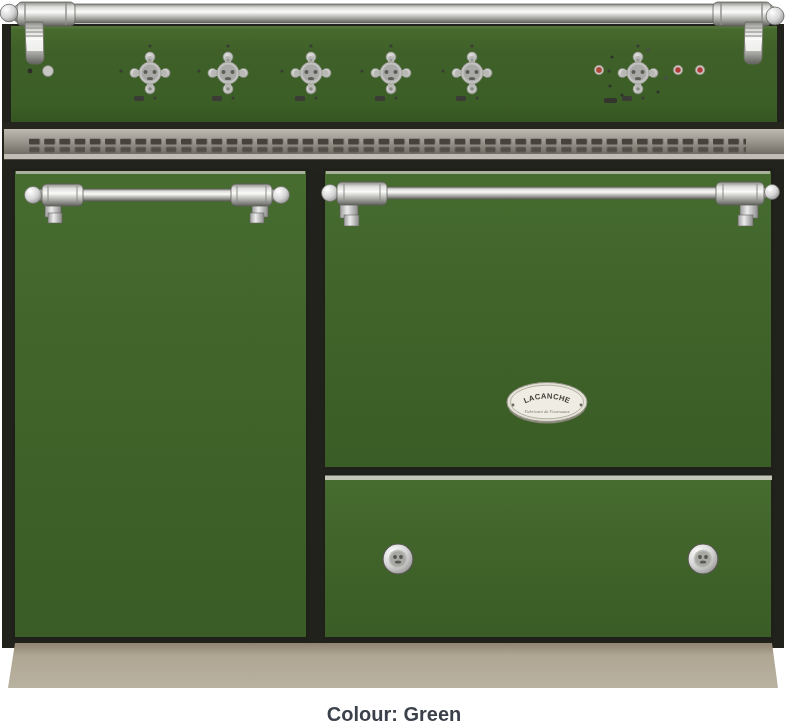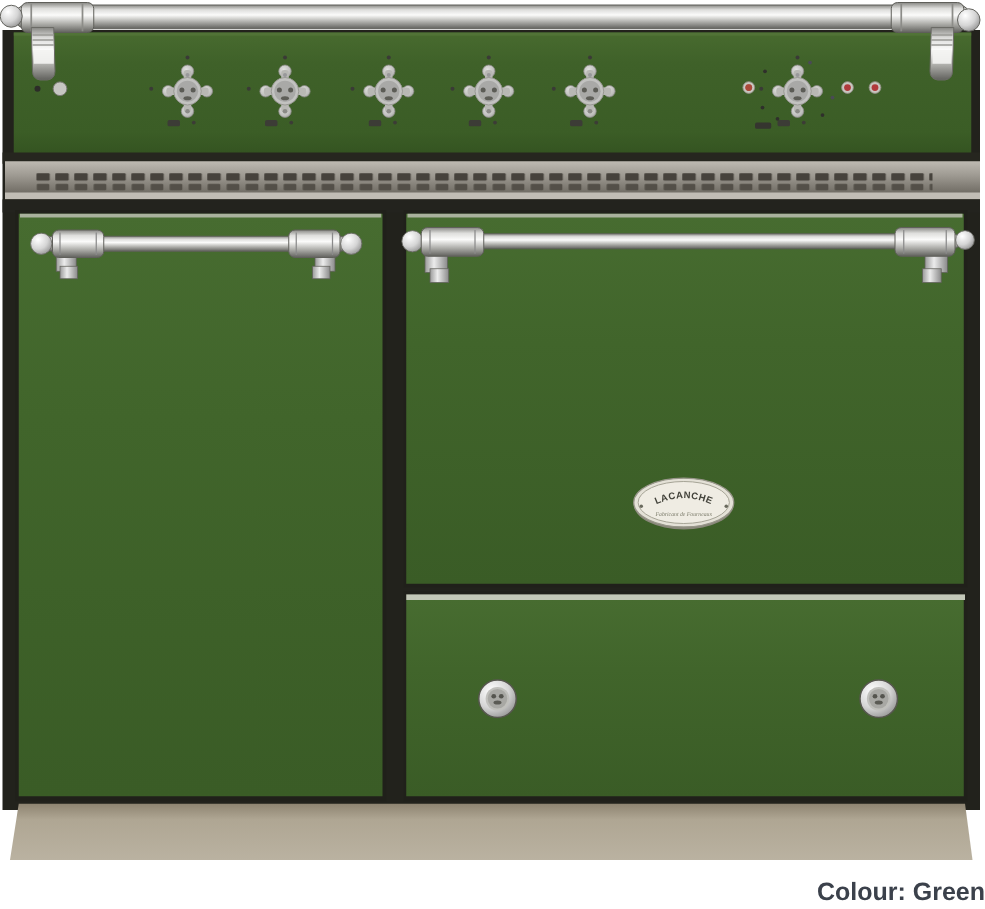--- a/index.html
+++ b/index.html
@@ -1,19 +1,19 @@
 <!DOCTYPE html>
 <html><head>
 <meta charset="utf-8">
 <style>
 html,body{margin:0;padding:0;background:#ffffff;}
 body{width:788px;height:727px;overflow:hidden;font-family:"Liberation Sans",sans-serif;}
 .wrap{position:relative;width:788px;height:727px;}
 .cooker{position:absolute;top:0;left:0;filter:blur(0.55px);}
-.caption{position:absolute;top:703px;left:0;width:788px;text-align:right;font-size:20px;font-weight:bold;color:#3b414b;letter-spacing:0px;filter:blur(0.4px);}
+.caption{position:absolute;top:703px;left:0;width:788px;text-align:center;font-size:20px;font-weight:bold;color:#3b414b;letter-spacing:0px;filter:blur(0.4px);}
 </style>
 </head>
 <body>
 <div class="wrap">
 <svg class="cooker" width="788" height="727" viewBox="0 0 788 727">
 <defs>
 <linearGradient id="chromeV" x1="0" y1="0" x2="0" y2="1">
  <stop offset="0" stop-color="#878783"></stop>
  <stop offset="0.2" stop-color="#dededc"></stop>
  <stop offset="0.42" stop-color="#fbfbfa"></stop>

